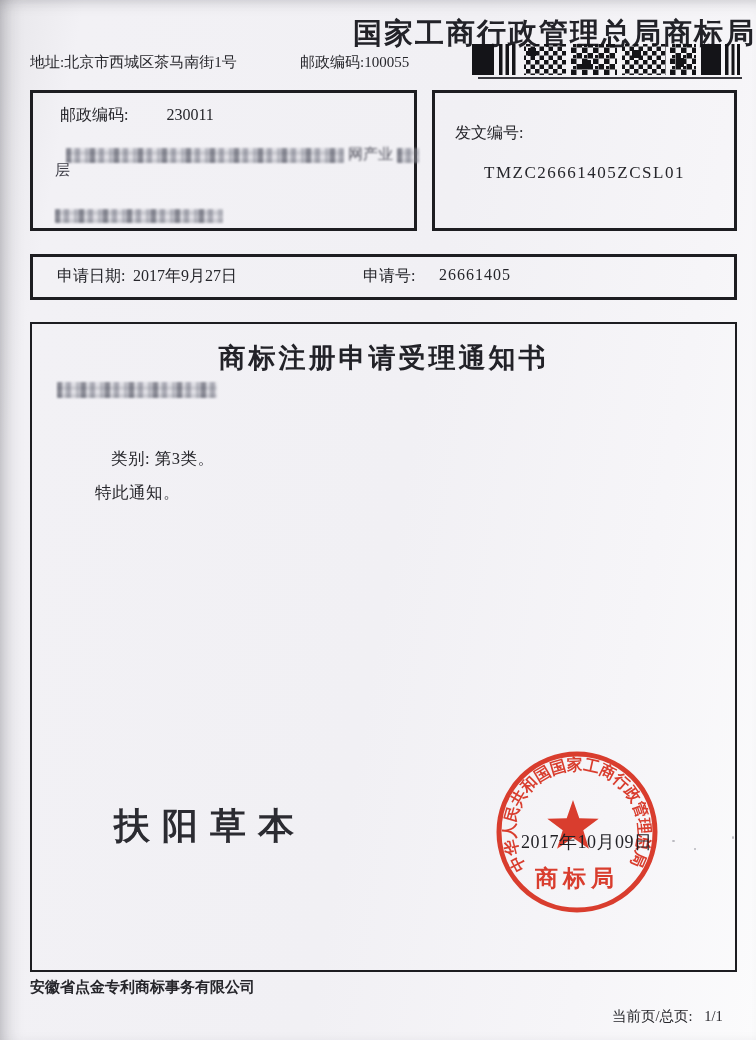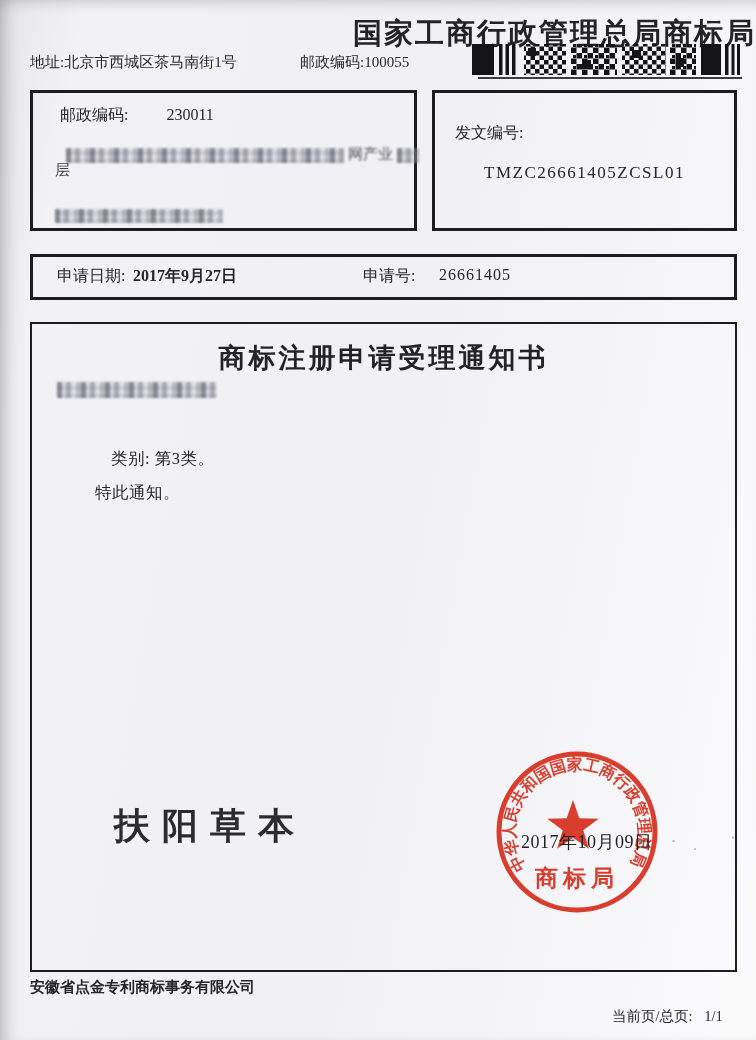--- a/index.html
+++ b/index.html
@@ -98,21 +98,21 @@
     <div class="abs redact" style="left:22px;top:116px;width:168px;height:14px;"></div>
   </div>
 
   <div class="box" style="left:432px;top:90px;width:299px;height:135px;">
     <div class="abs label" style="left:20px;top:30px;">发文编号:</div>
     <div class="abs mono-serif" style="left:0;right:0;top:70px;text-align:center;font-size:17px;letter-spacing:1.5px;">TMZC26661405ZCSL01</div>
   </div>
 
   <div class="box" style="left:30px;top:254px;width:701px;height:40px;">
     <span class="abs label" style="left:24px;top:9px;">申请日期:</span>
-    <span class="abs value" style="left:100px;top:9px;font-weight:bold;">2017年9月27日</span>
+    <span class="abs value" style="left:100px;top:9px;">2017年9月27日</span>
     <span class="abs label" style="left:330px;top:9px;">申请号:</span>
     <span class="abs value" style="left:406px;top:9px;letter-spacing:1px;">26661405</span>
   </div>
 
   <div class="box" style="left:30px;top:322px;width:703px;height:646px;border-width:2px;">
     <div class="abs notice-title">商标注册申请受理通知书</div>
 
     <div class="abs redact" style="left:25px;top:58px;width:160px;height:16px;"></div>
 
     <div class="abs body-line" style="left:79px;top:124px;">类别: 第3类。</div>

